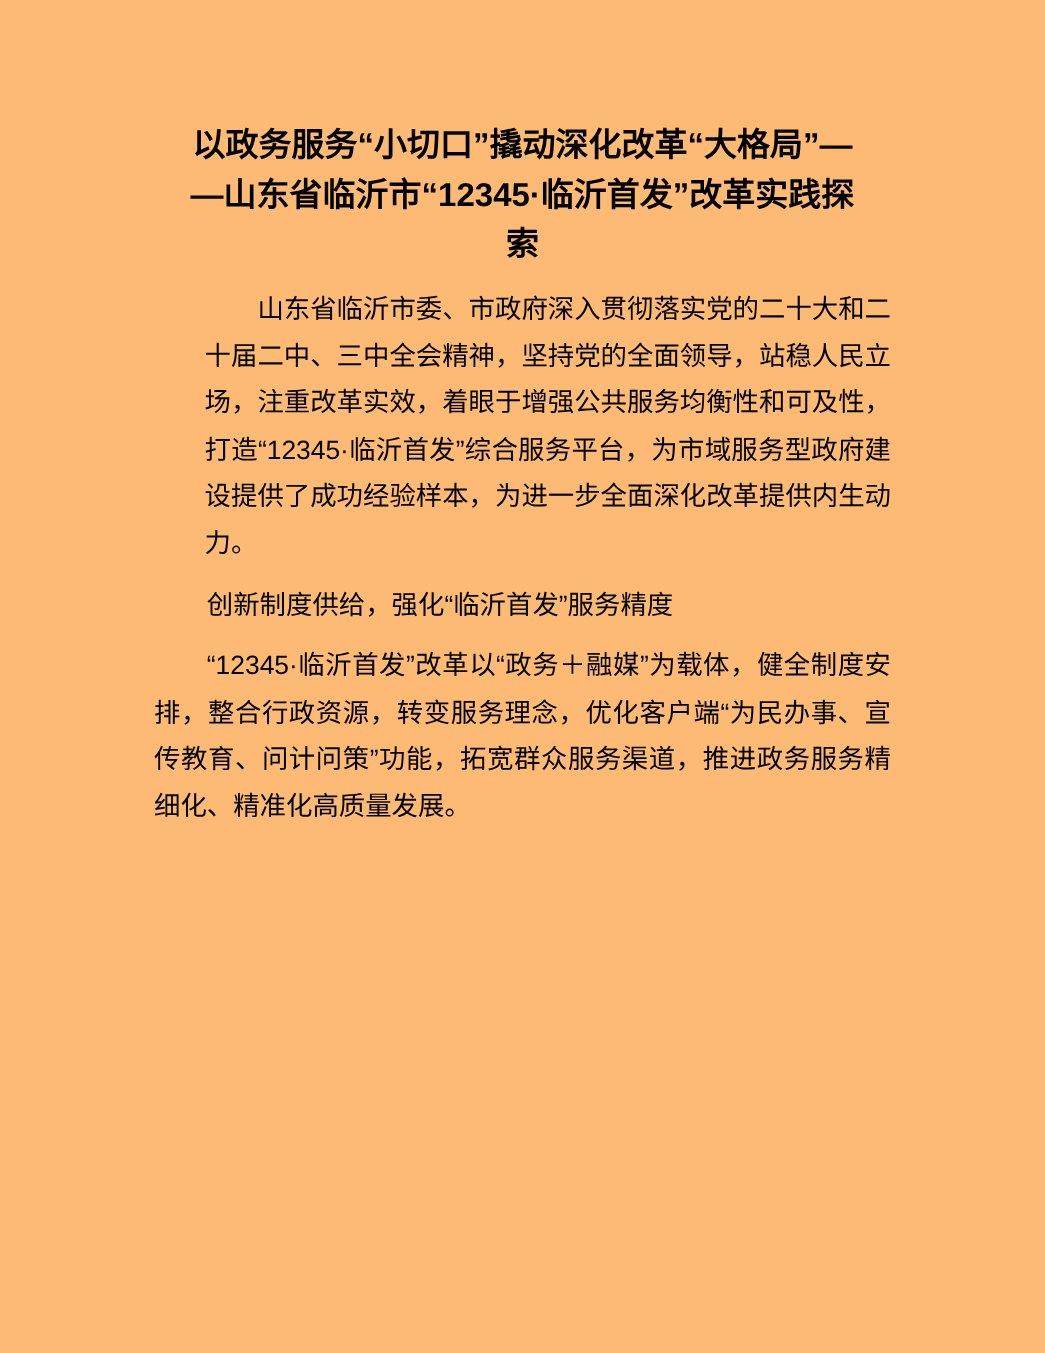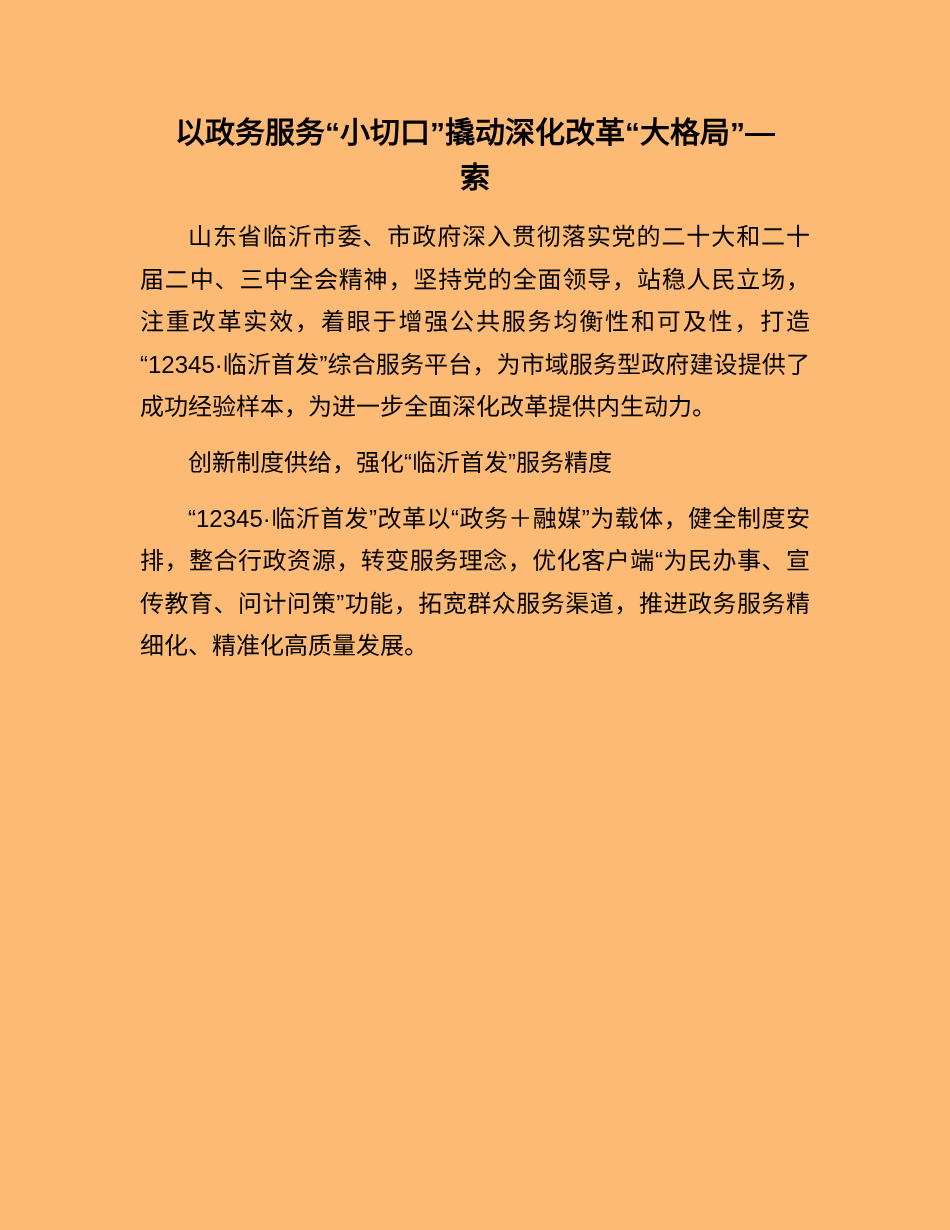--- a/index.html
+++ b/index.html
@@ -32,29 +32,31 @@
     line-height: 42.6px;
     text-align: justify;
     text-justify: inter-ideograph;
     text-indent: 2em;
     margin: 13px 0 0 0;
     word-break: normal;
     overflow-wrap: normal;
   }
   .para.first {
     margin-top: 16px;
+    margin-left: 46px;
   }
 </style>
 </head>
 <body>
 
 <div class="doc-page">
 
   <h1 class="doc-title">
     <span class="title-line">以政务服务“小切口”撬动深化改革“大格局”—</span>
+    <span class="title-line">—山东省临沂市“12345·临沂首发”改革实践探</span>
     <span class="title-line">索</span>
   </h1>
 
   <p class="para first">山东省临沂市委、市政府深入贯彻落实党的二十大和二十届二中、三中全会精神，坚持党的全面领导，站稳人民立场，注重改革实效，着眼于增强公共服务均衡性和可及性，打造“12345·临沂首发”综合服务平台，为市域服务型政府建设提供了成功经验样本，为进一步全面深化改革提供内生动力。</p>
 
   <p class="para">创新制度供给，强化“临沂首发”服务精度</p>
 
   <p class="para">“12345·临沂首发”改革以“政务＋融媒”为载体，健全制度安排，整合行政资源，转变服务理念，优化客户端“为民办事、宣传教育、问计问策”功能，拓宽群众服务渠道，推进政务服务精细化、精准化高质量发展。</p>
 
 

